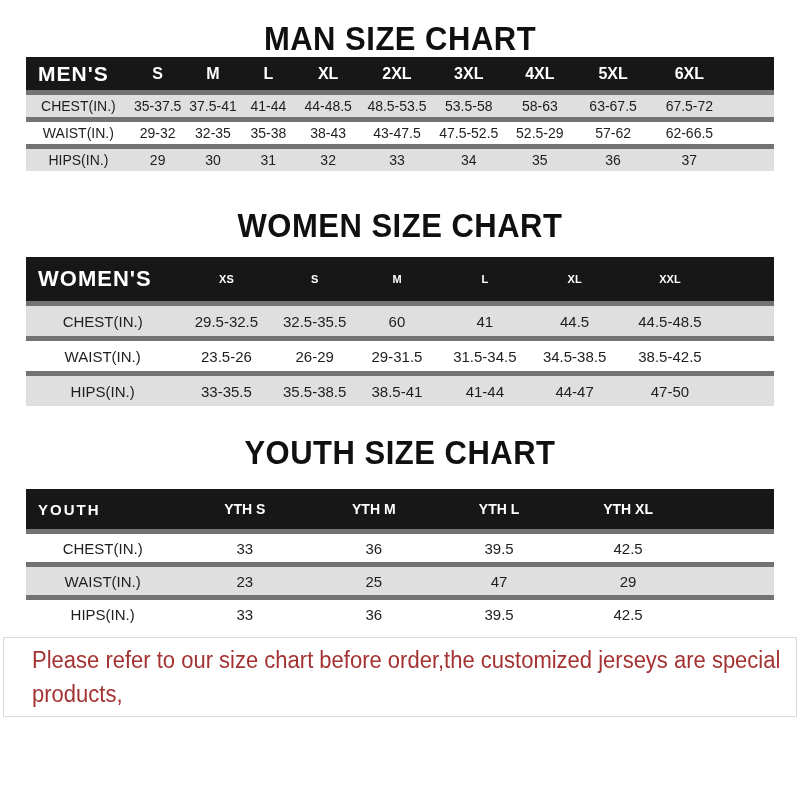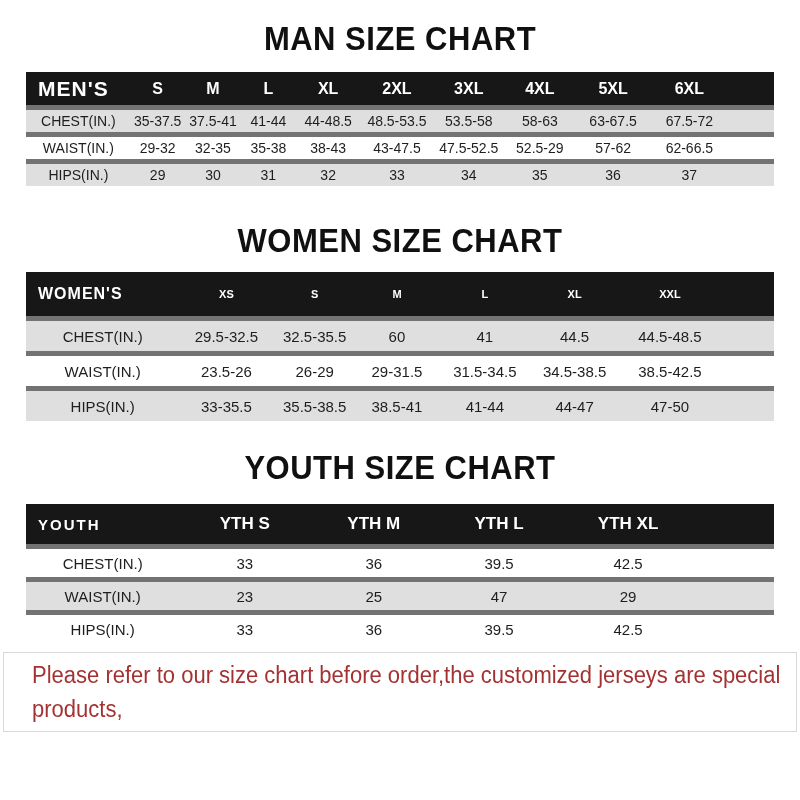--- a/index.html
+++ b/index.html
@@ -28,42 +28,42 @@
     margin:0;text-align:center;font-size:31px;font-weight:bold;color:#101010;
     letter-spacing:0.5px;transform:scaleY(1.08);
   }
   #sec-men h2{margin-top:21px;}
   #sec-women h2{margin-top:37px;}
   #sec-youth h2{margin-top:29px;}
   
   table.size-table{
     width:748px;margin:0 auto;border-collapse:collapse;table-layout:fixed;
   }
-  #sec-men table{margin-top:15px;}
+  #sec-men table{}
   #sec-women table{margin-top:13px;}
   #sec-youth table{margin-top:18px;}
   .size-table thead th{
     background:var(--band-bg);color:#fff;font-weight:bold;
     padding:0;text-align:center;
   }
   .size-table th.band-label{
     text-align:left;padding-left:12px;letter-spacing:1px;
   }
   .size-table tbody tr{border-top:5px solid #737373;}
   .size-table tbody tr.shade td{background:var(--stripe);}
   .size-table td{
     text-align:center;padding:0;color:#1e1e1e;
   }
   .tbl-men thead th{height:33px;font-size:16px;}
   .tbl-men th.band-label{font-size:21px;}
   .tbl-men tbody td{height:22px;font-size:14px;}
   .tbl-women thead th{height:44px;font-size:11px;}
-  .tbl-women th.band-label{font-size:16px;}
+  .tbl-women th.band-label{font-size:22px;}
   .tbl-women tbody td{height:30px;font-size:15px;}
-  .tbl-youth thead th{height:40px;font-size:17px;}
+  .tbl-youth thead th{height:40px;font-size:14px;}
   .tbl-youth th.band-label{font-size:15px;letter-spacing:2px;}
   .tbl-youth tbody td{height:28px;font-size:15px;}
   
   .notice{
     margin:9px auto 0;width:794px;box-sizing:border-box;
     border:1px solid #d9d9d9;background:#fff;
     padding:5px 10px 5px 28px;
   }
   .notice p{
     margin:1px 0;font-size:22px;line-height:33px;color:var(--notice);

